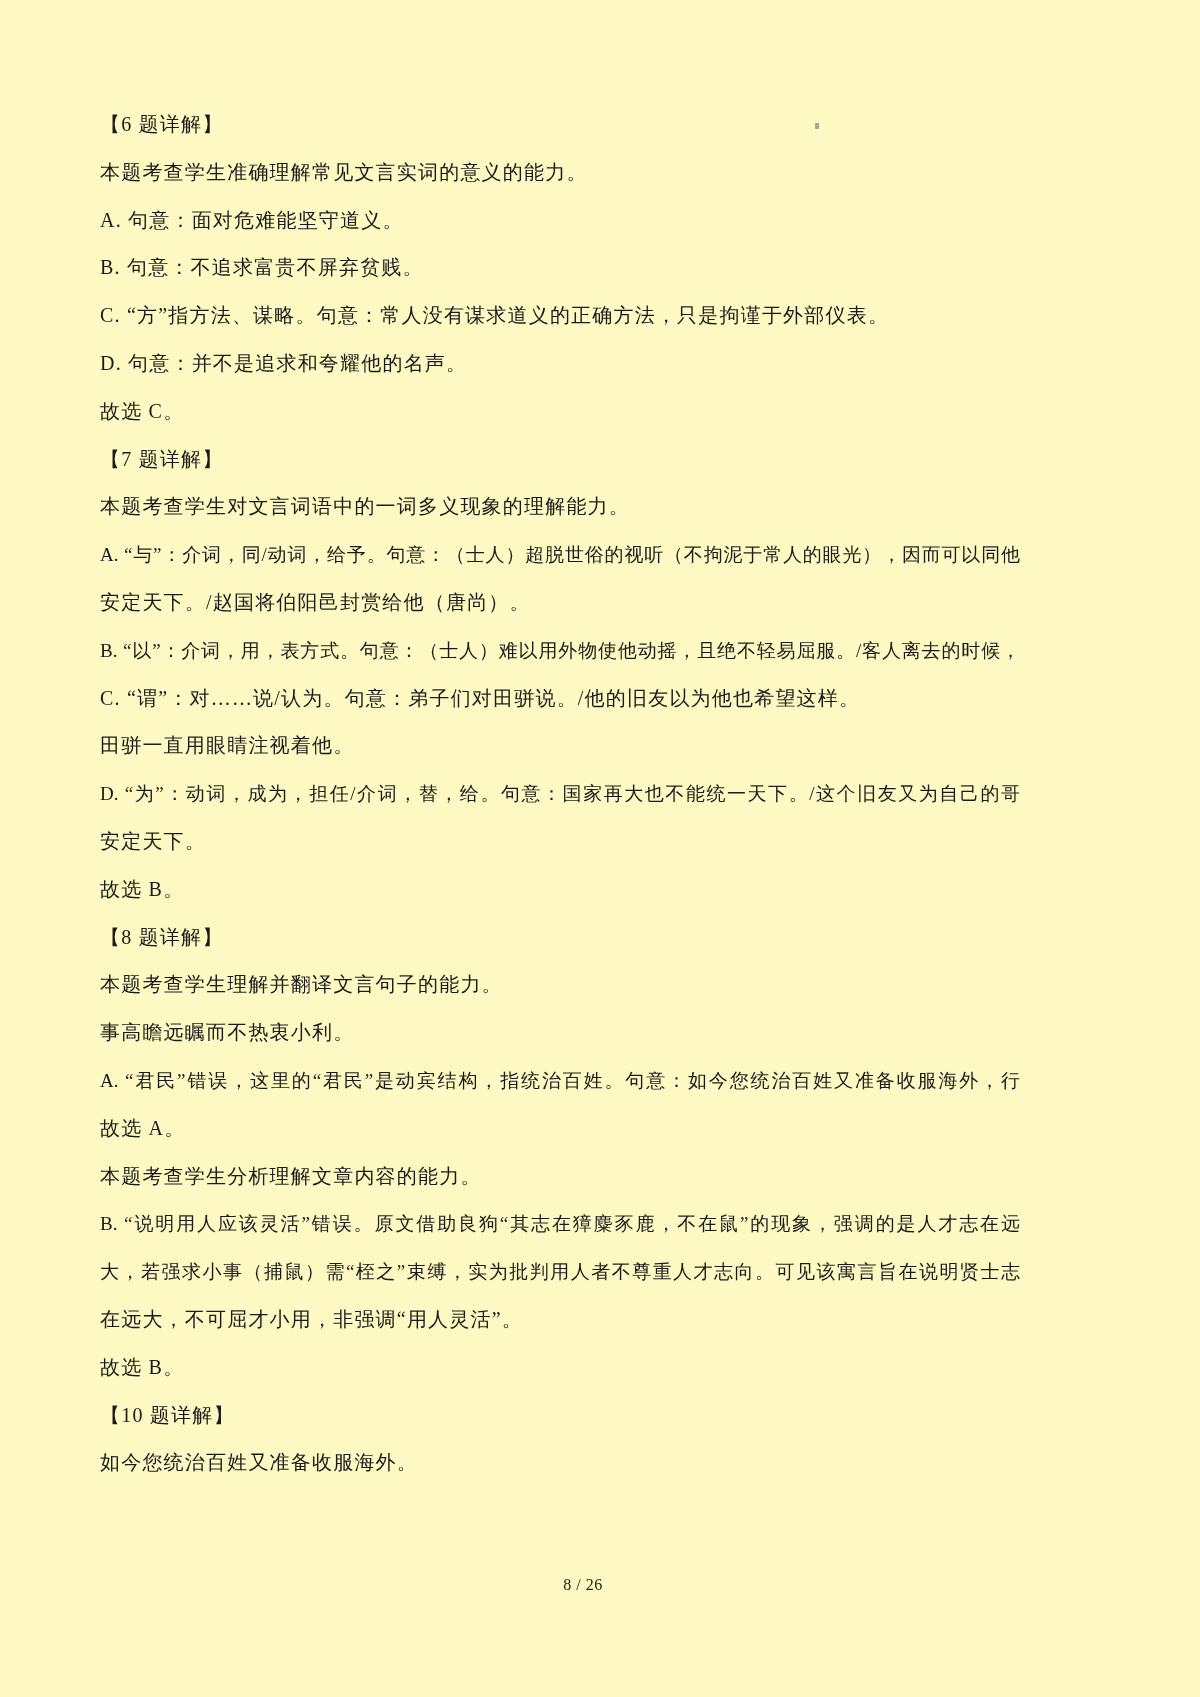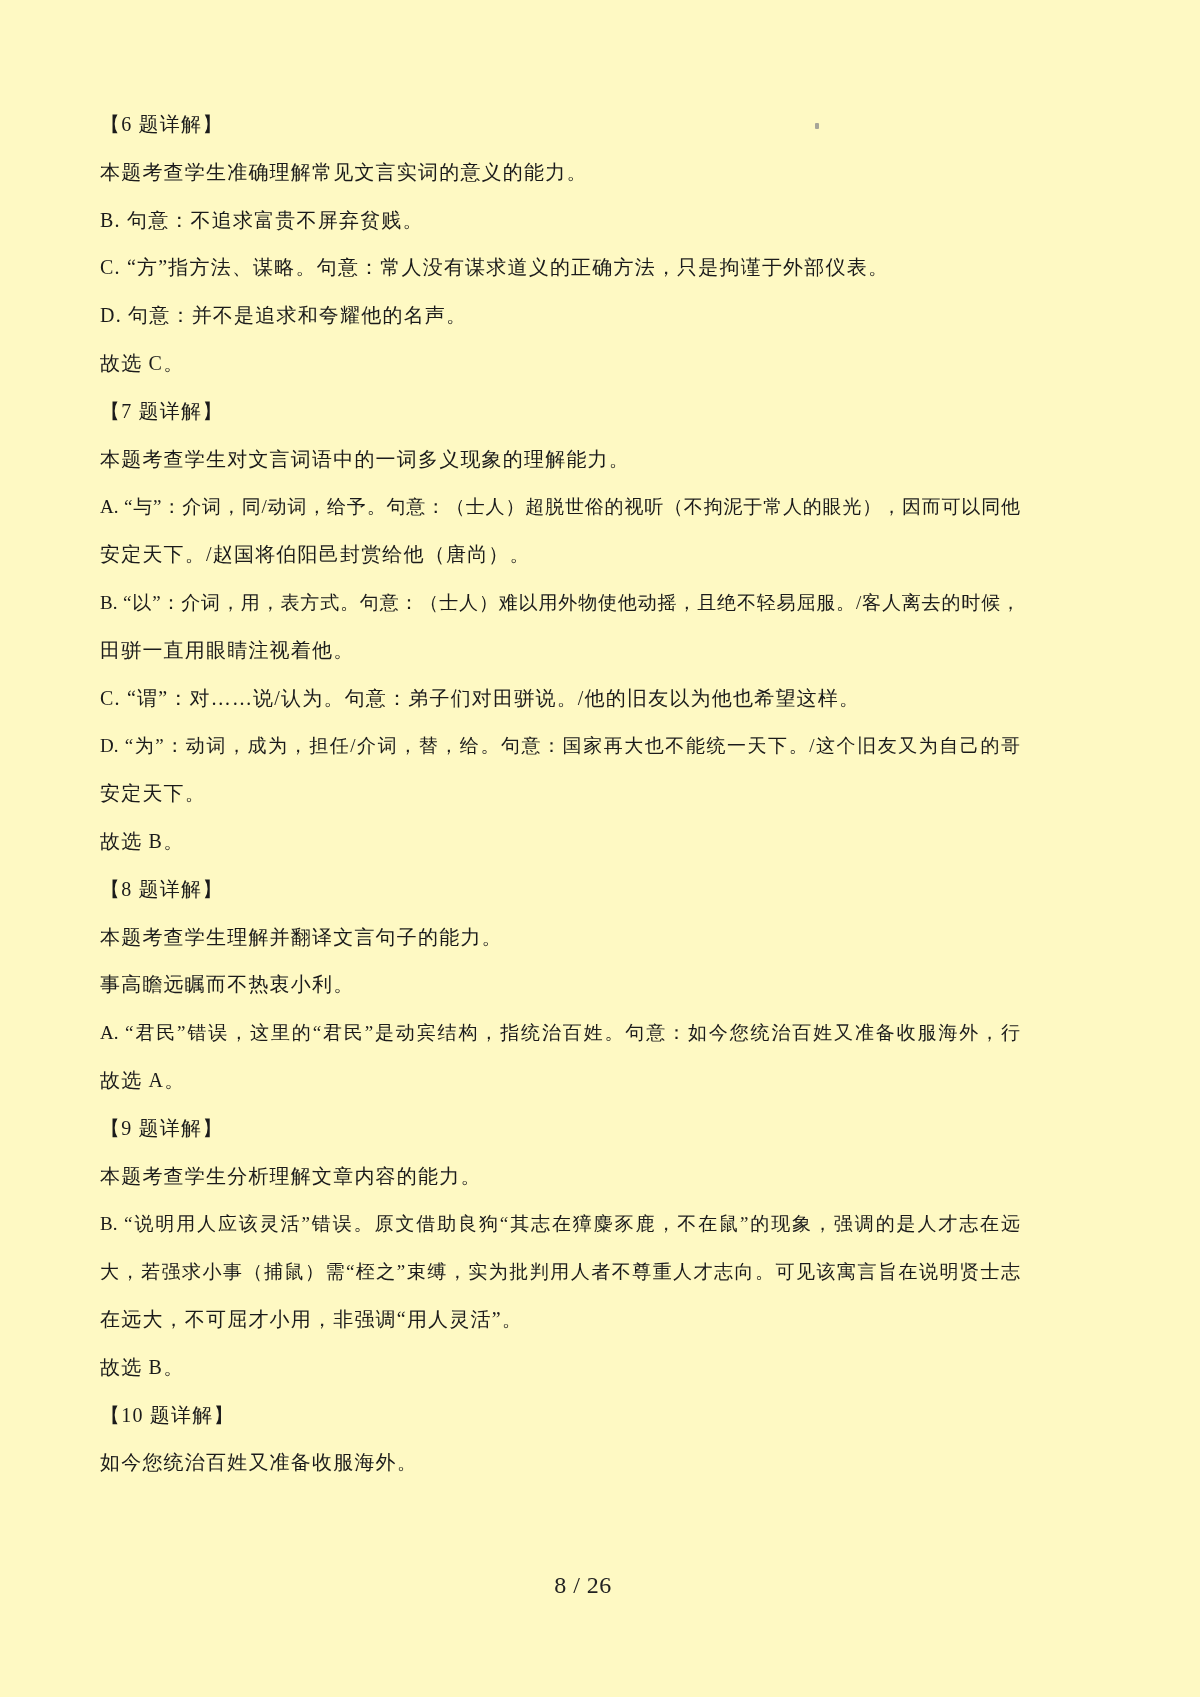--- a/index.html
+++ b/index.html
@@ -37,21 +37,21 @@
     text-align-last: justify;
     overflow: hidden;
   }
   .footer {
     position: absolute;
     top: 1572px;
     left: 583px;
     transform: translateX(-50%);
     height: 26px;
     line-height: 26px;
-    font-size: 24px;
+    font-size: 16px;
     letter-spacing: 0.5px;
     color: #222222;
   }
   .speck {
     position: absolute;
     left: 815px;
     top: 123px;
     width: 4px;
     height: 6px;
     background: #8a8a8a;
@@ -60,40 +60,40 @@
   }
 </style>
 </head>
 <body>
 
 <div class="page">
   <div class="speck"></div>
   <div class="doc">
       <div class="line">【6 题详解】</div>
       <div class="line">本题考查学生准确理解常见文言实词的意义的能力。</div>
+      <div class="line">A. 句意：面对危难能坚守道义。</div>
       <div class="line">B. 句意：不追求富贵不屏弃贫贱。</div>
       <div class="line">C. “方”指方法、谋略。句意：常人没有谋求道义的正确方法，只是拘谨于外部仪表。</div>
       <div class="line">D. 句意：并不是追求和夸耀他的名声。</div>
       <div class="line">故选 C。</div>
       <div class="line">【7 题详解】</div>
       <div class="line">本题考查学生对文言词语中的一词多义现象的理解能力。</div>
       <div class="line fill">A. “与”：介词，同/动词，给予。句意：（士人）超脱世俗的视听（不拘泥于常人的眼光），因而可以同他</div>
       <div class="line">安定天下。/赵国将伯阳邑封赏给他（唐尚）。</div>
       <div class="line fill">B. “以”：介词，用，表方式。句意：（士人）难以用外物使他动摇，且绝不轻易屈服。/客人离去的时候，</div>
+      <div class="line">C. “谓”：对……说/认为。句意：弟子们对田骈说。/他的旧友以为他也希望这样。</div>
       <div class="line">田骈一直用眼睛注视着他。</div>
-      <div class="line">C. “谓”：对……说/认为。句意：弟子们对田骈说。/他的旧友以为他也希望这样。</div>
       <div class="line fill">D. “为”：动词，成为，担任/介词，替，给。句意：国家再大也不能统一天下。/这个旧友又为自己的哥</div>
       <div class="line">安定天下。</div>
       <div class="line">故选 B。</div>
       <div class="line">【8 题详解】</div>
       <div class="line">本题考查学生理解并翻译文言句子的能力。</div>
       <div class="line">事高瞻远瞩而不热衷小利。</div>
       <div class="line fill">A. “君民”错误，这里的“君民”是动宾结构，指统治百姓。句意：如今您统治百姓又准备收服海外，行</div>
       <div class="line">故选 A。</div>
-      <div class="line">【9 题详解】</div>
       <div class="line">本题考查学生分析理解文章内容的能力。</div>
       <div class="line fill">B. “说明用人应该灵活”错误。原文借助良狗“其志在獐麋豕鹿，不在鼠”的现象，强调的是人才志在远</div>
       <div class="line fill">大，若强求小事（捕鼠）需“桎之”束缚，实为批判用人者不尊重人才志向。可见该寓言旨在说明贤士志</div>
       <div class="line">在远大，不可屈才小用，非强调“用人灵活”。</div>
       <div class="line">故选 B。</div>
       <div class="line">【10 题详解】</div>
       <div class="line">如今您统治百姓又准备收服海外。</div>
     </div>
   <div class="footer">8 / 26</div>
 </div>

